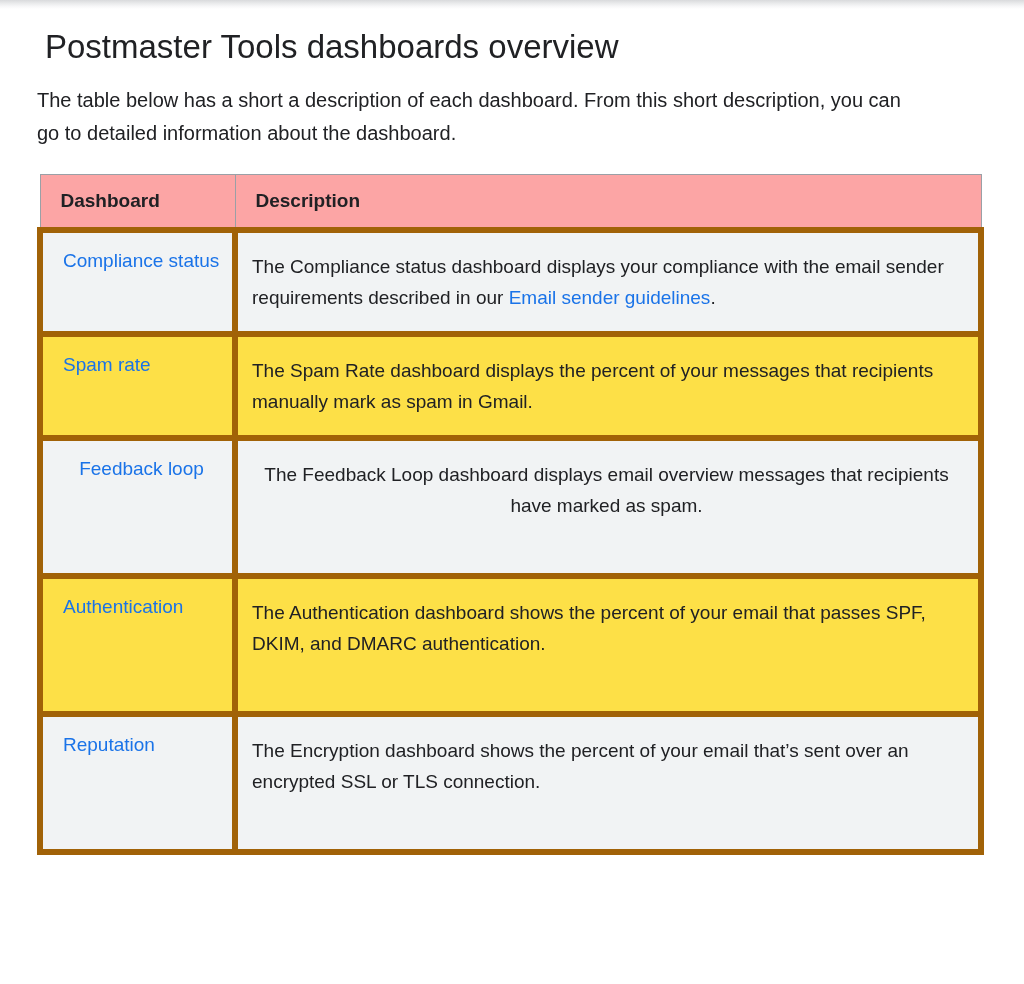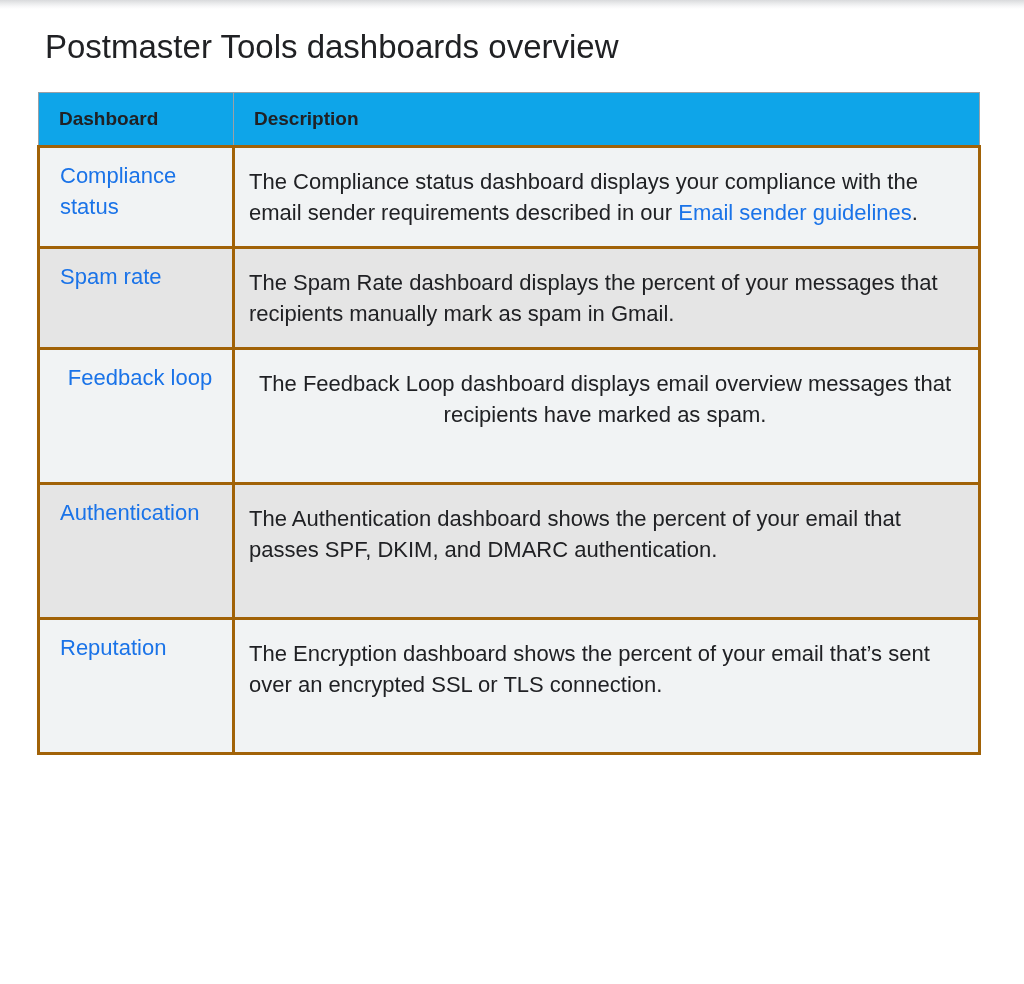--- a/index.html
+++ b/index.html
@@ -69,49 +69,49 @@
     margin-top: 24px;
     width: 941px;
     table-layout: fixed;
     border: 1px solid #9aa0a6;
   }
 
   table.dashboards-table col.col-dashboard { width: 195px; }
   table.dashboards-table col.col-description { width: 746px; }
 
   table.dashboards-table th {
-    background: #0ea5e9;
+    background: #fca5a5;
     text-align: left;
     vertical-align: middle;
     font-size: 19px;
     font-weight: 700;
     color: #202124;
     padding: 13px 16px 13px 20px;
     border: 1px solid #9aa0a6;
     line-height: 26px;
   }
 
   table.dashboards-table td {
-    border: 3px solid #a16207;
+    border: 6px solid #a16207;
     vertical-align: top;
-    font-size: 22px;
+    font-size: 19px;
     line-height: 31px;
     color: #202124;
   }
 
   table.dashboards-table td.cell-dashboard {
     padding: 12px 12px 12px 20px;
   }
 
   table.dashboards-table td.cell-description {
     padding: 18px 17px 18px 14px;
   }
 
   tr.row-shaded td { background: #f1f3f4; }
-  tr.row-plain  td { background: #e5e5e5; }
+  tr.row-plain  td { background: #fde047; }
 
   
   tr.h-compliance   td { height: 62px; }
   tr.h-spamrate     td { height: 62px; }
   tr.h-ipreputation td { height: 62px; }
   tr.h-domainrep    td { height: 62px; }
   tr.h-feedback     td { height: 96px; text-align: center; }
   tr.h-auth         td { height: 96px; }
   tr.h-encryption   td { height: 96px; }
 
@@ -127,20 +127,21 @@
 </head>
 <body>
 
 <div class="top-shadow"></div>
 
 <div class="page">
   <div class="content">
 
     <h1 class="page-title">Postmaster Tools dashboards overview</h1>
 
+    <p class="intro">The table below has a short a description of each dashboard. From this short description, you can go to detailed information about the dashboard.</p>
 
     <table class="dashboards-table">
       <colgroup>
         <col class="col-dashboard">
         <col class="col-description">
       </colgroup>
       <thead>
         <tr>
           <th>Dashboard</th>
           <th>Description</th>

